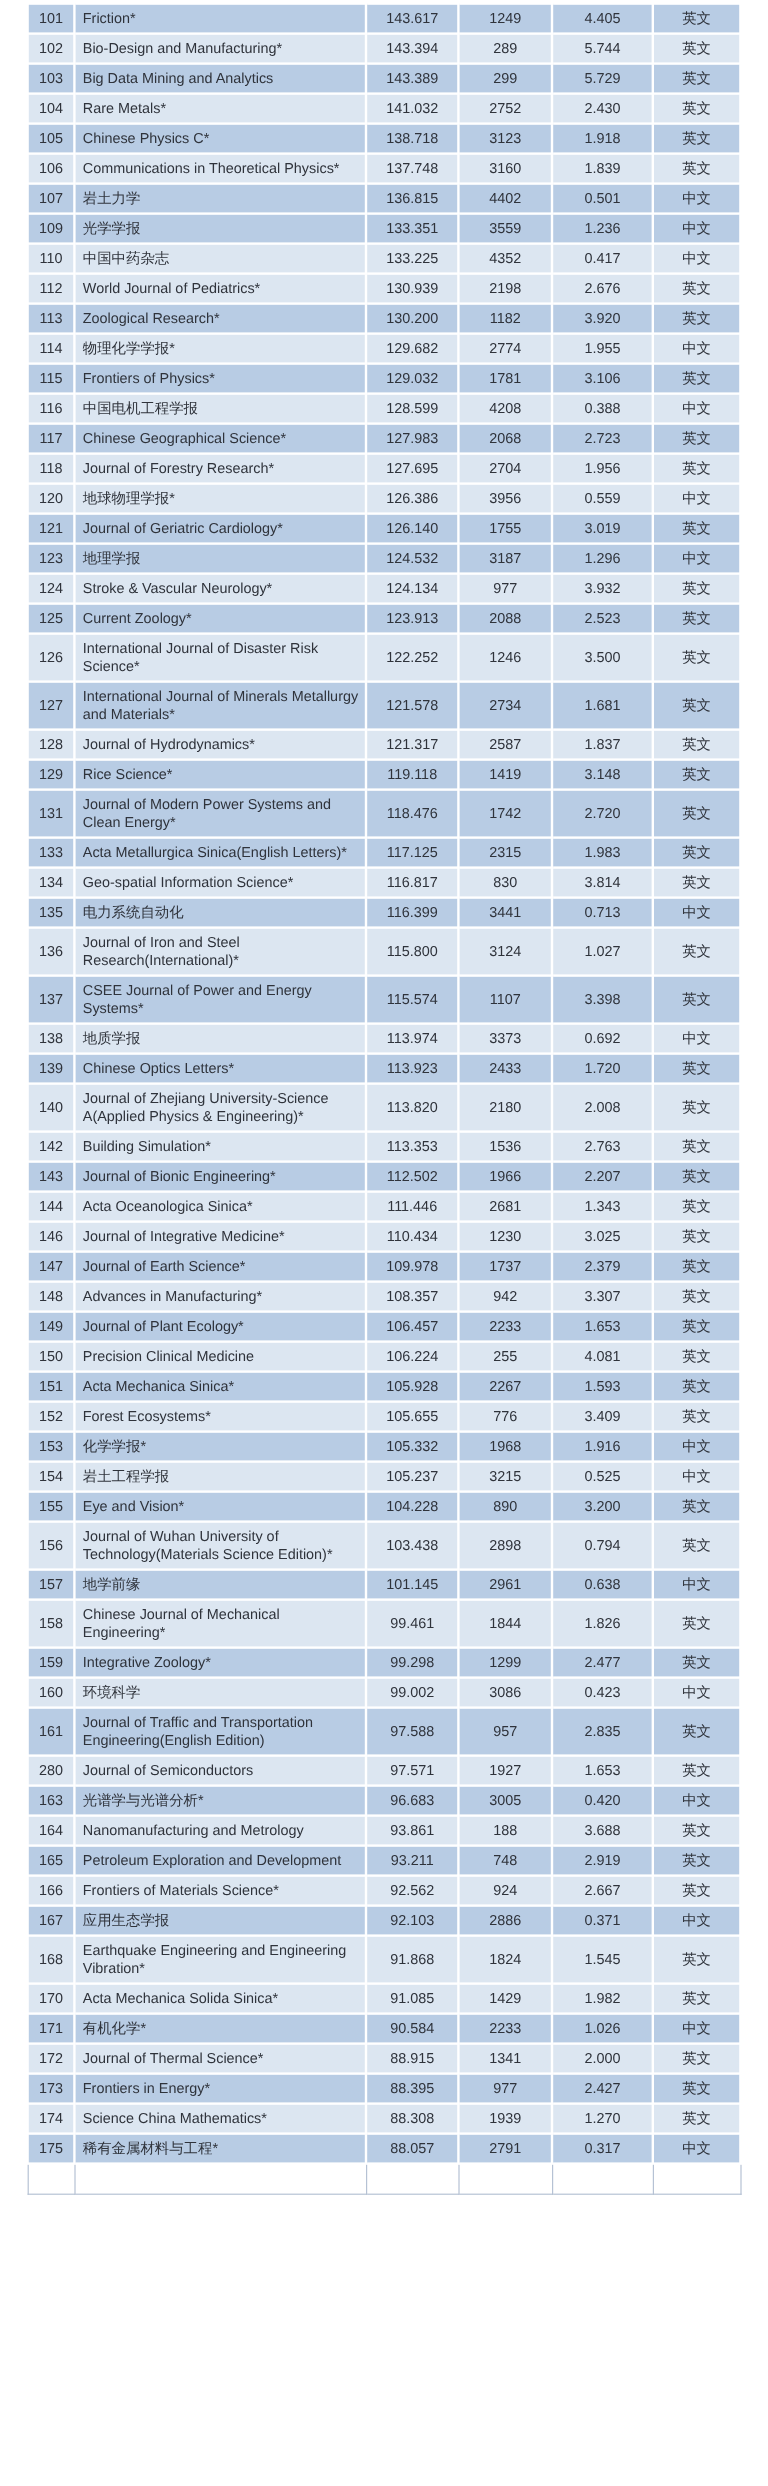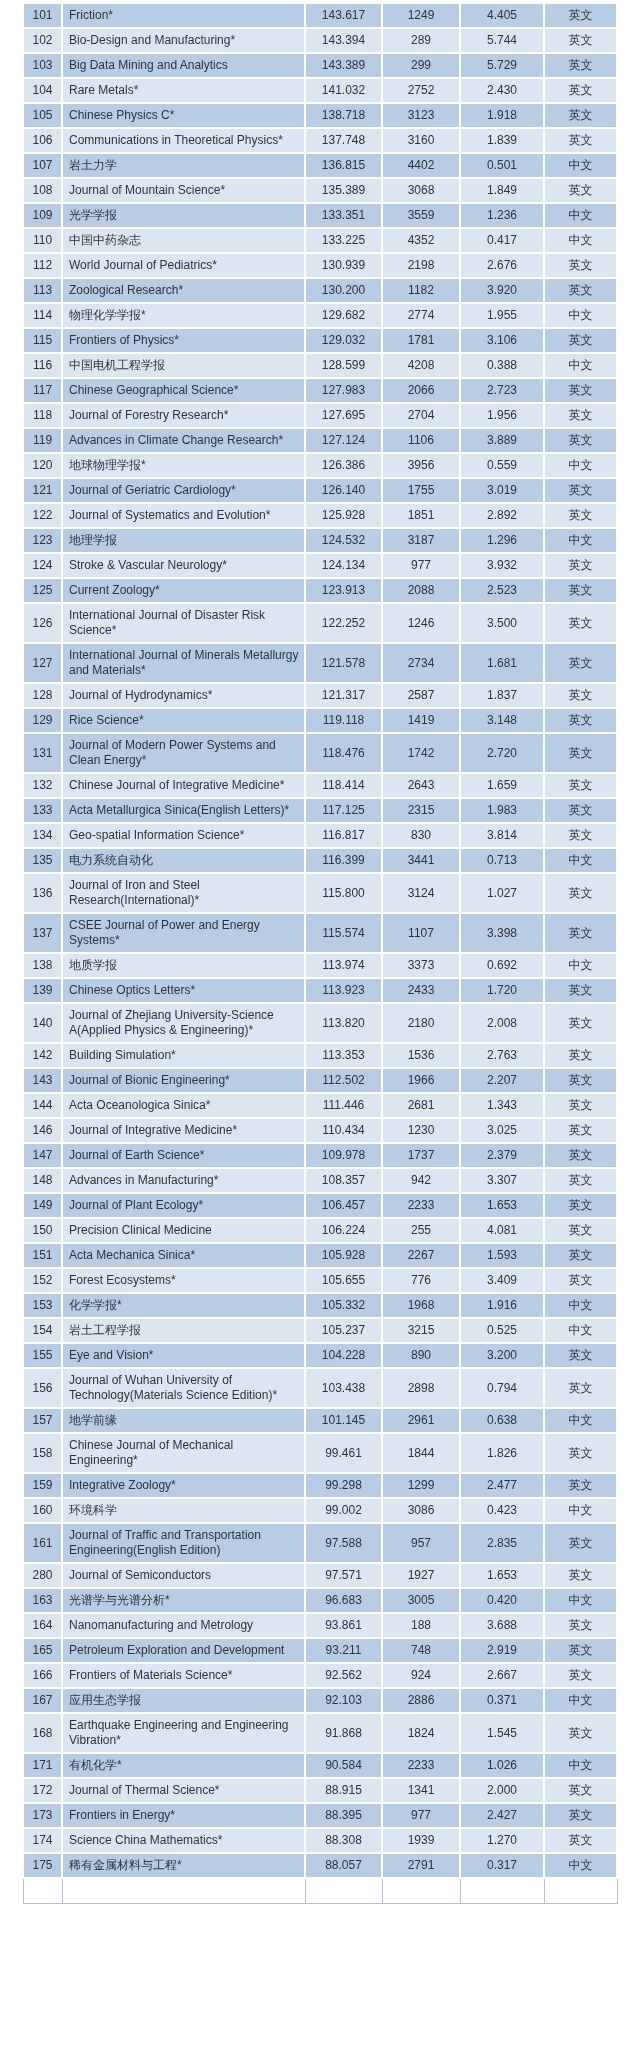--- a/index.html
+++ b/index.html
@@ -115,28 +115,20 @@
 
   <tr class="stripe-odd">
     <td>107</td>
     <td class="name-cell">岩土力学</td>
     <td>136.815</td>
     <td>4402</td>
     <td>0.501</td>
     <td>中文</td>
   </tr>
 
-  <tr class="stripe-even">
-    <td>108</td>
-    <td class="name-cell">Journal of Mountain Science*</td>
-    <td>135.389</td>
-    <td>3068</td>
-    <td>1.849</td>
-    <td>英文</td>
-  </tr>
 
   <tr class="stripe-odd">
     <td>109</td>
     <td class="name-cell">光学学报</td>
     <td>133.351</td>
     <td>3559</td>
     <td>1.236</td>
     <td>中文</td>
   </tr>
 
@@ -192,69 +184,53 @@
     <td>128.599</td>
     <td>4208</td>
     <td>0.388</td>
     <td>中文</td>
   </tr>
 
   <tr class="stripe-odd">
     <td>117</td>
     <td class="name-cell">Chinese Geographical Science*</td>
     <td>127.983</td>
-    <td>2066</td>
+    <td>2068</td>
     <td>2.723</td>
     <td>英文</td>
   </tr>
 
   <tr class="stripe-even">
     <td>118</td>
     <td class="name-cell">Journal of Forestry Research*</td>
     <td>127.695</td>
     <td>2704</td>
     <td>1.956</td>
     <td>英文</td>
   </tr>
 
-  <tr class="stripe-odd">
-    <td>119</td>
-    <td class="name-cell">Advances in Climate Change Research*</td>
-    <td>127.124</td>
-    <td>1106</td>
-    <td>3.889</td>
-    <td>英文</td>
-  </tr>
 
   <tr class="stripe-even">
     <td>120</td>
     <td class="name-cell">地球物理学报*</td>
     <td>126.386</td>
     <td>3956</td>
     <td>0.559</td>
     <td>中文</td>
   </tr>
 
   <tr class="stripe-odd">
     <td>121</td>
     <td class="name-cell">Journal of Geriatric Cardiology*</td>
     <td>126.140</td>
     <td>1755</td>
     <td>3.019</td>
     <td>英文</td>
   </tr>
 
-  <tr class="stripe-even">
-    <td>122</td>
-    <td class="name-cell">Journal of Systematics and Evolution*</td>
-    <td>125.928</td>
-    <td>1851</td>
-    <td>2.892</td>
-    <td>英文</td>
-  </tr>
 
   <tr class="stripe-odd">
     <td>123</td>
     <td class="name-cell">地理学报</td>
     <td>124.532</td>
     <td>3187</td>
     <td>1.296</td>
     <td>中文</td>
   </tr>
 
@@ -315,28 +291,20 @@
 
   <tr class="stripe-odd">
     <td>131</td>
     <td class="name-cell">Journal of Modern Power Systems and Clean Energy*</td>
     <td>118.476</td>
     <td>1742</td>
     <td>2.720</td>
     <td>英文</td>
   </tr>
 
-  <tr class="stripe-even">
-    <td>132</td>
-    <td class="name-cell">Chinese Journal of Integrative Medicine*</td>
-    <td>118.414</td>
-    <td>2643</td>
-    <td>1.659</td>
-    <td>英文</td>
-  </tr>
 
   <tr class="stripe-odd">
     <td>133</td>
     <td class="name-cell">Acta Metallurgica Sinica(English Letters)*</td>
     <td>117.125</td>
     <td>2315</td>
     <td>1.983</td>
     <td>英文</td>
   </tr>
 
@@ -633,20 +601,28 @@
   <tr class="stripe-even">
     <td>168</td>
     <td class="name-cell">Earthquake Engineering and Engineering Vibration*</td>
     <td>91.868</td>
     <td>1824</td>
     <td>1.545</td>
     <td>英文</td>
   </tr>
 
 
+  <tr class="stripe-even">
+    <td>170</td>
+    <td class="name-cell">Acta Mechanica Solida Sinica*</td>
+    <td>91.085</td>
+    <td>1429</td>
+    <td>1.982</td>
+    <td>英文</td>
+  </tr>
 
   <tr class="stripe-odd">
     <td>171</td>
     <td class="name-cell">有机化学*</td>
     <td>90.584</td>
     <td>2233</td>
     <td>1.026</td>
     <td>中文</td>
   </tr>
 

